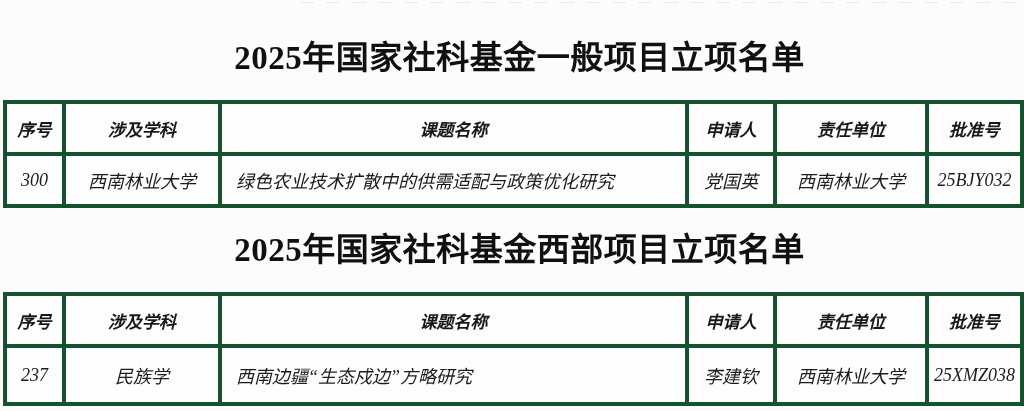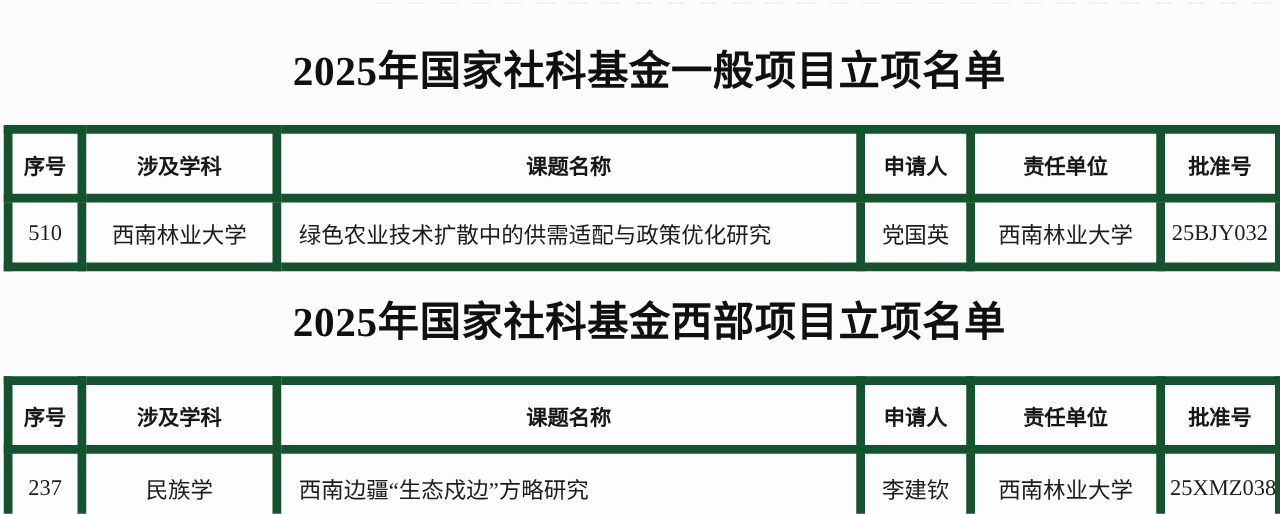--- a/index.html
+++ b/index.html
@@ -33,24 +33,25 @@
   .doc-title.second { }
   table.grid {
     border-collapse: collapse;
     table-layout: fixed;
     width: 1017px;
     margin-left: 3px;
     margin-top: 21px;
     background: #fdfdfd;
   }
   table.grid th, table.grid td {
-    border: 7px solid #14532d;
+    border: 4px solid #14532d;
     padding: 0 4px;
     overflow: hidden;
     white-space: nowrap;
+    font-style: italic;
   }
   table.grid th {
     height: 48px;
     font-family: "Liberation Sans", "DejaVu Sans", sans-serif;
     font-weight: 700;
     font-size: 17px;
     text-align: center;
     color: #181818;
   }
   table.grid td {
@@ -101,21 +102,21 @@
       <th>序号</th>
       <th>涉及学科</th>
       <th>课题名称</th>
       <th>申请人</th>
       <th>责任单位</th>
       <th>批准号</th>
     </tr>
   </thead>
   <tbody>
     <tr>
-      <td>510</td>
+      <td>300</td>
       <td>西南林业大学</td>
       <td class="topic">绿色农业技术扩散中的供需适配与政策优化研究</td>
       <td>党国英</td>
       <td>西南林业大学</td>
       <td>25BJY032</td>
     </tr>
   </tbody>
 </table>
 
 <h1 class="doc-title second">2025年国家社科基金西部项目立项名单</h1>

